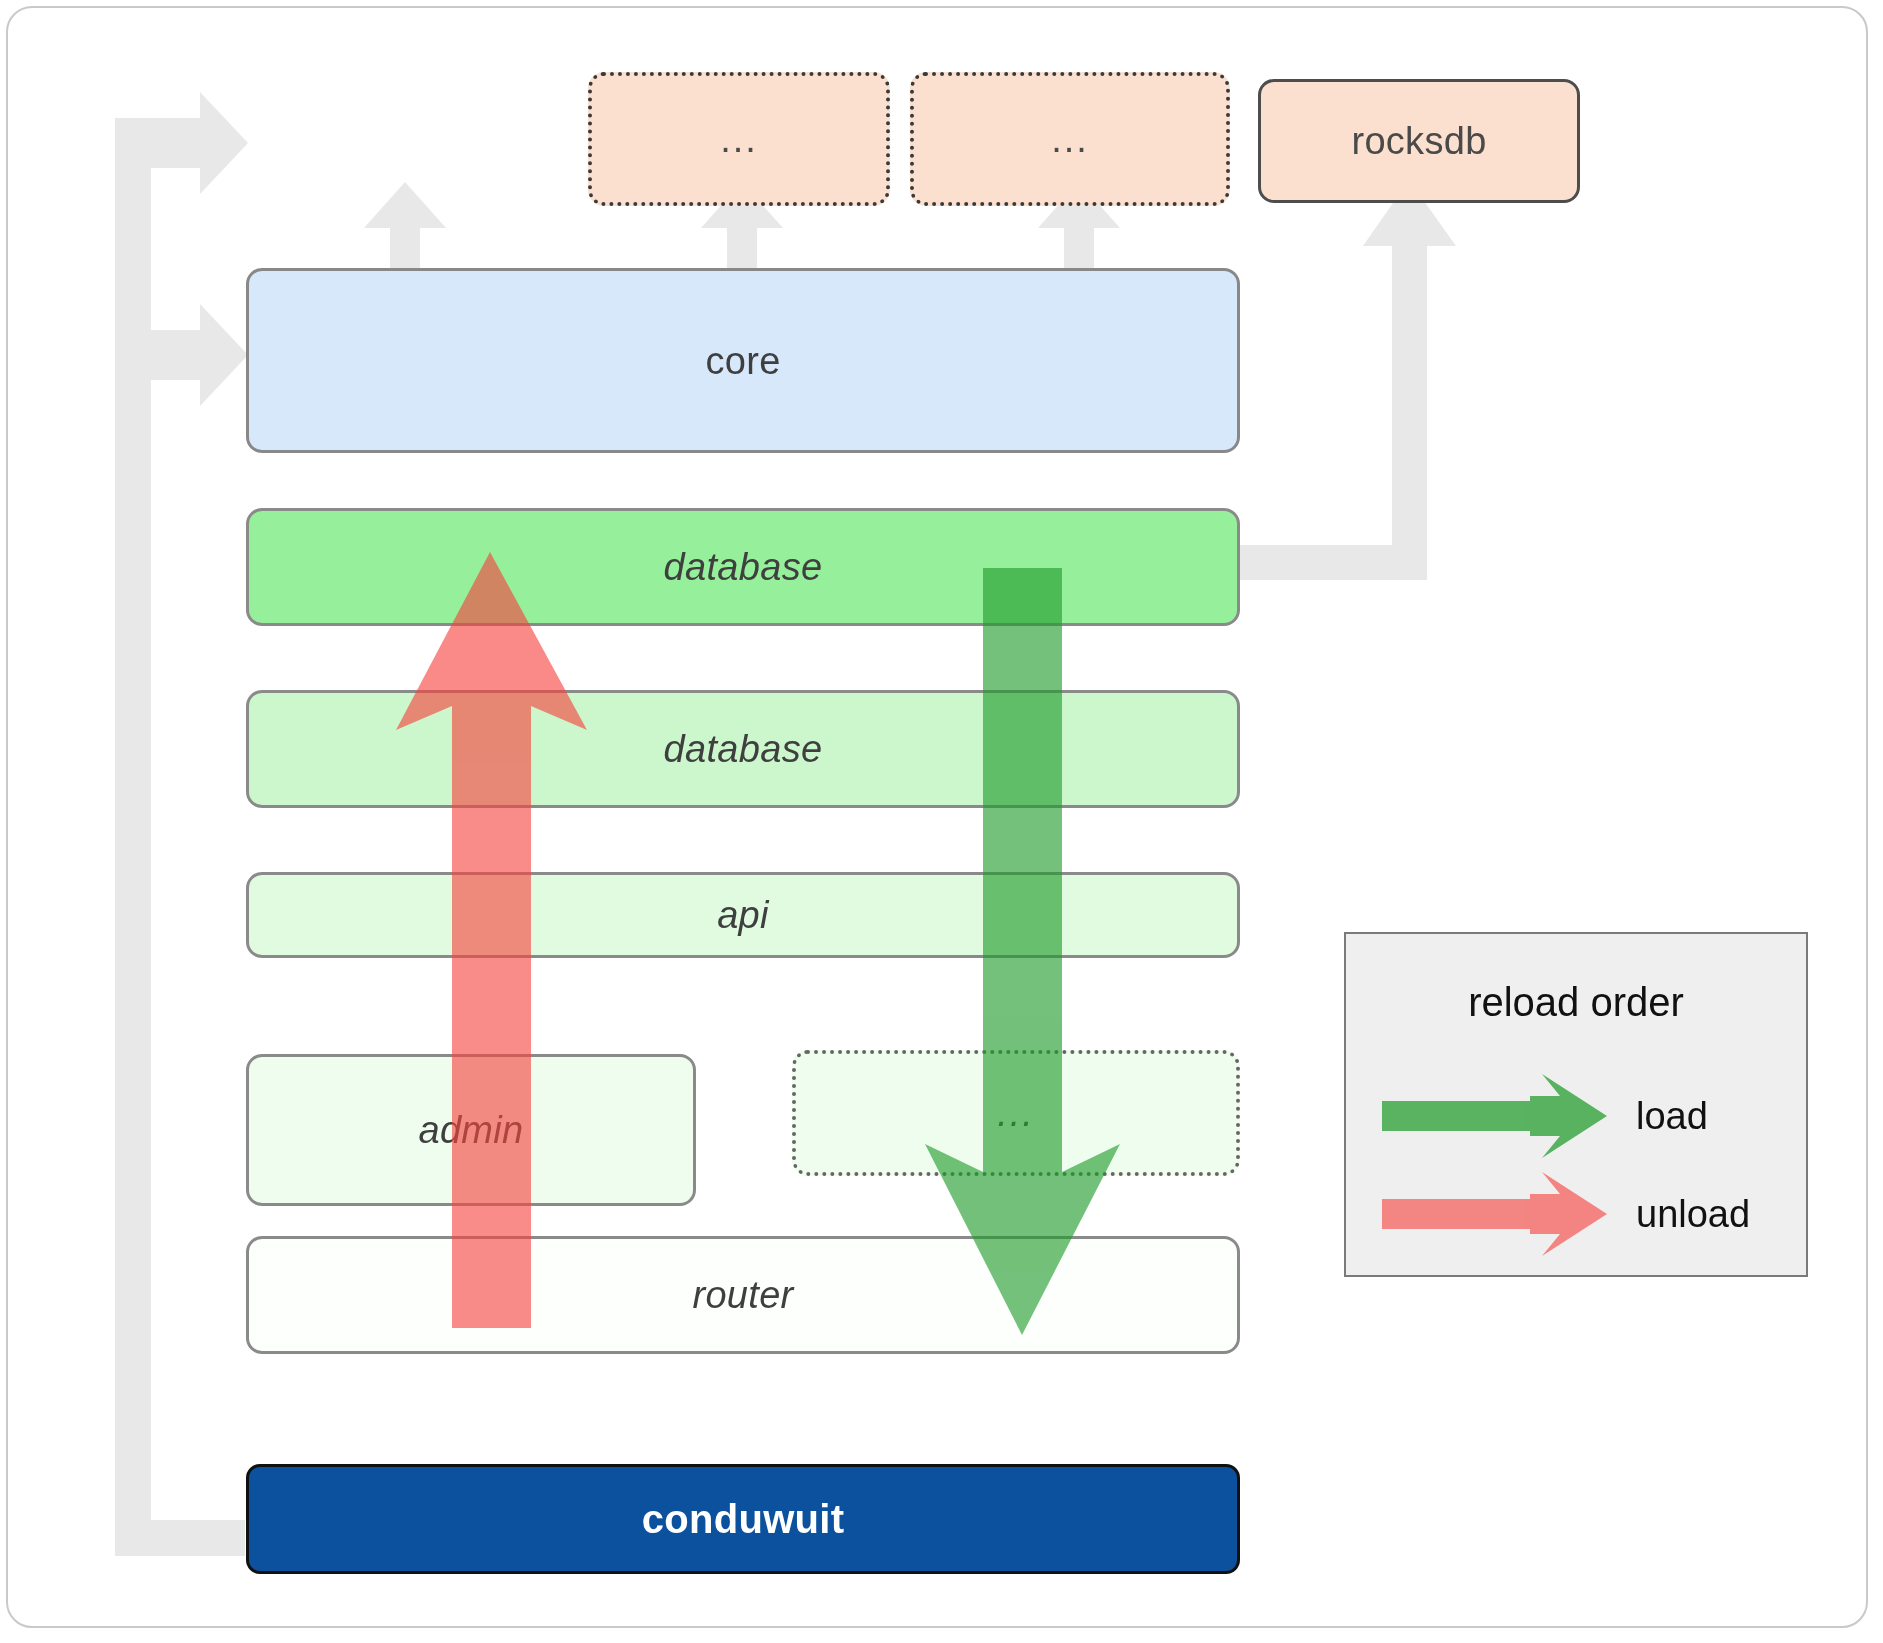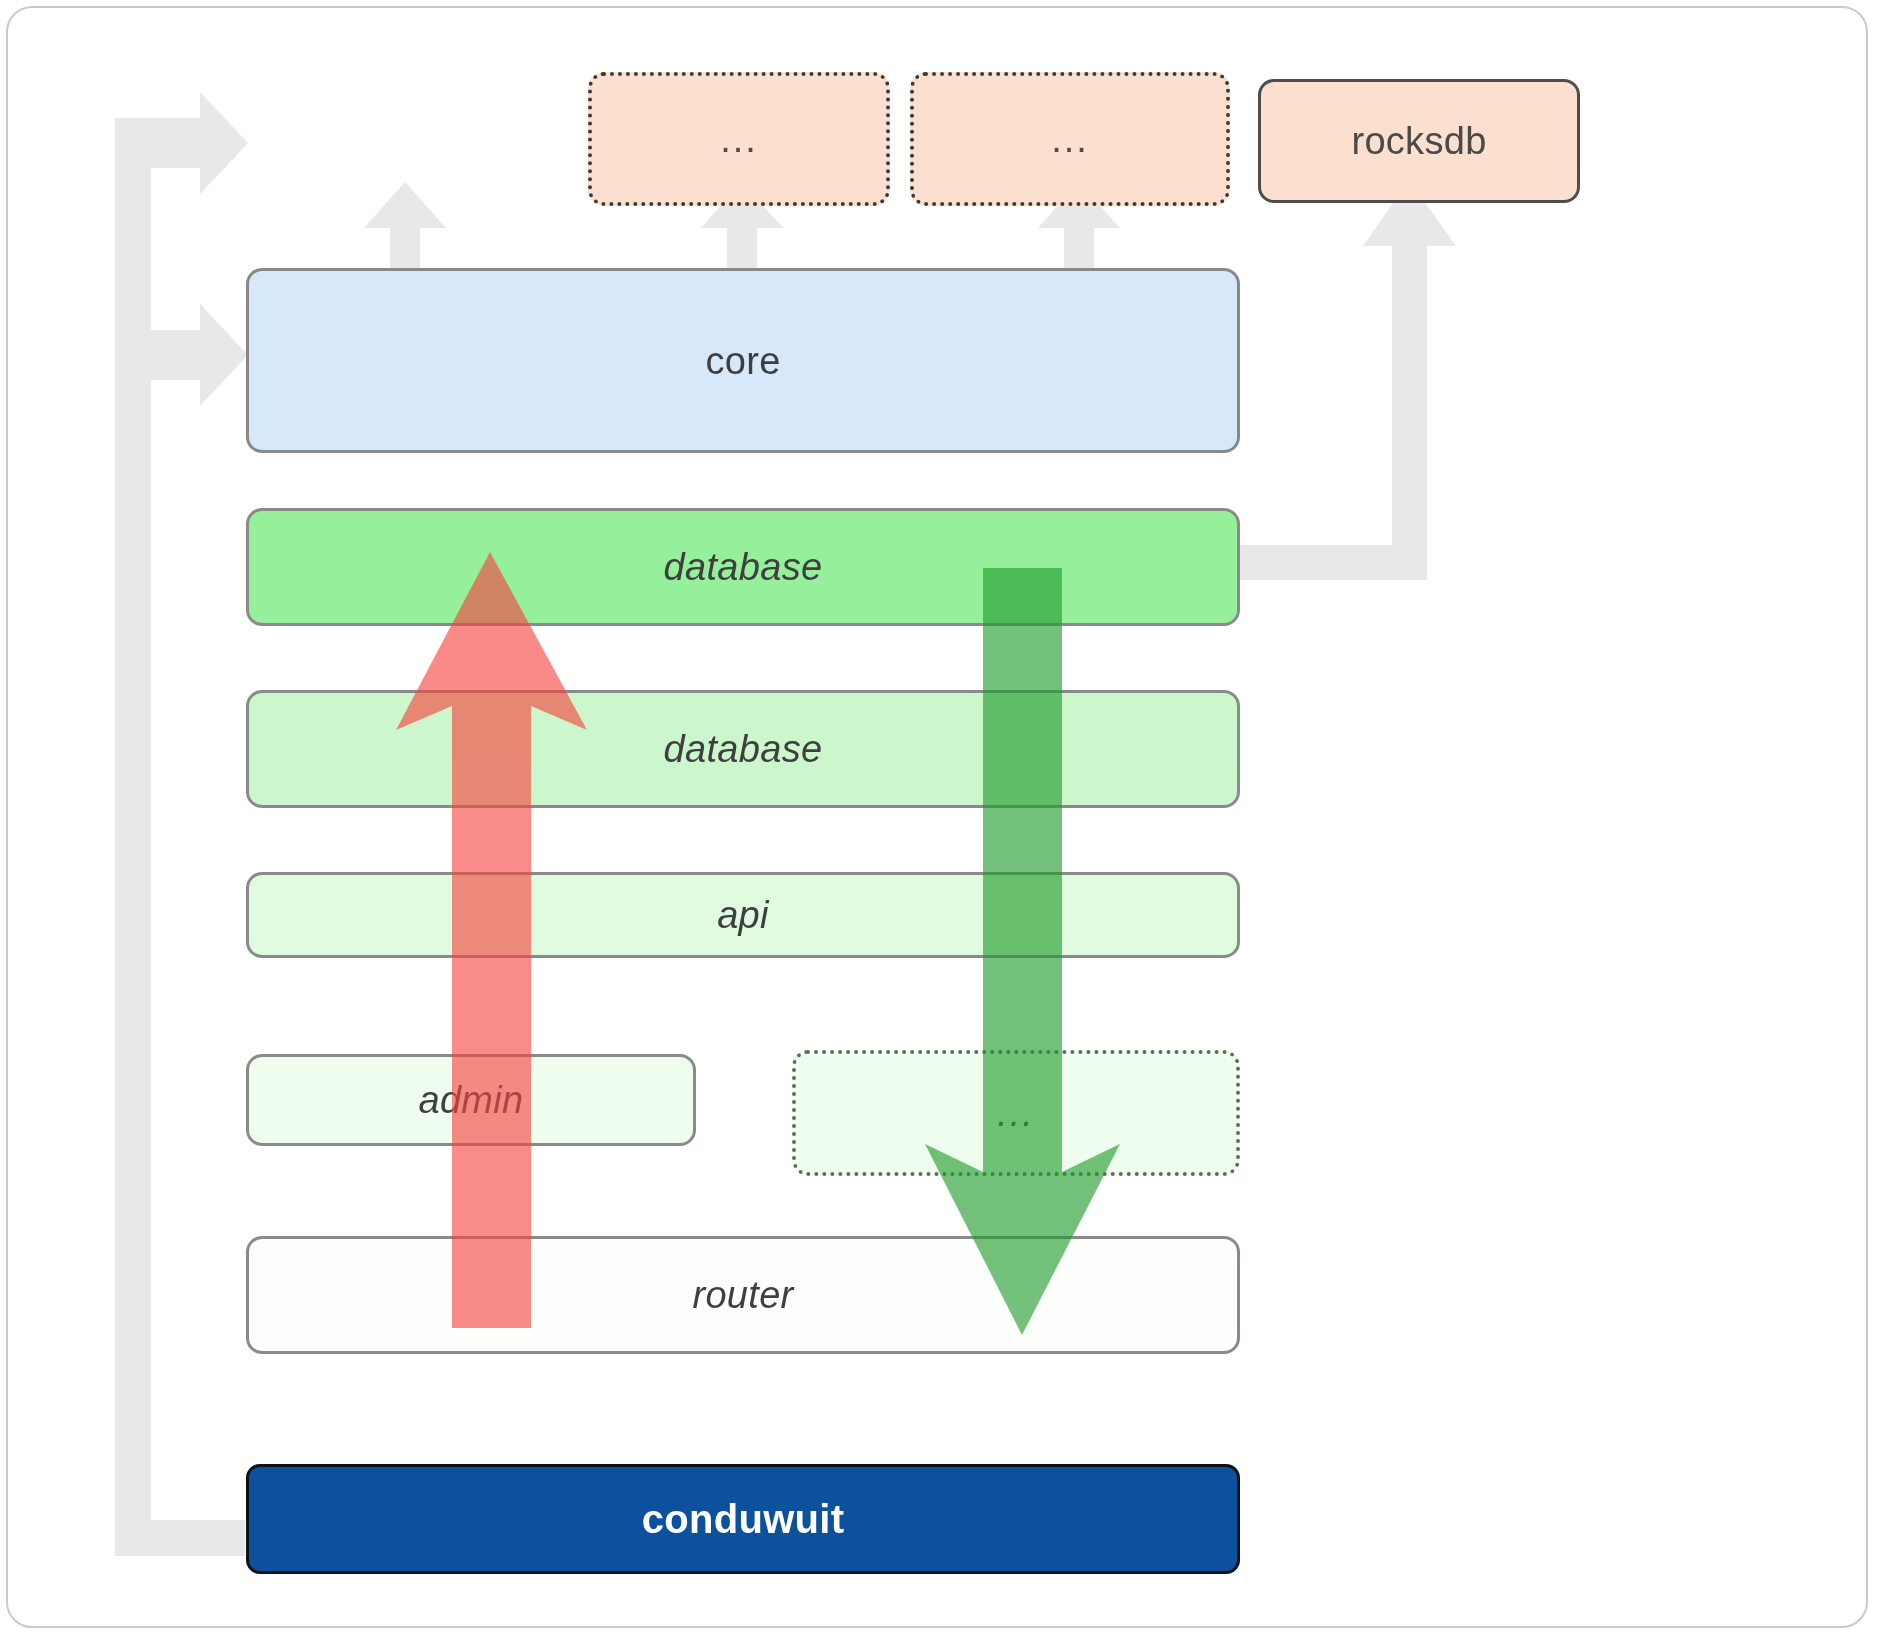--- a/index.html
+++ b/index.html
@@ -177,21 +177,21 @@
   </div>
 
   <div class="node layer" style="left:246px; top:690px; width:994px; height:118px; background:#ccf7cd;">
     <span class="label">database</span>
   </div>
 
   <div class="node layer" style="left:246px; top:872px; width:994px; height:86px; background:#e0fbe0;">
     <span class="label">api</span>
   </div>
 
-  <div class="node layer" style="left:246px; top:1054px; width:450px; height:92px; background:#effdef;">
+  <div class="node layer" style="left:246px; top:1054px; width:450px; height:152px; background:#effdef;">
     <span class="label">admin</span>
   </div>
 
   <div class="node layer dotted" style="left:792px; top:1050px; width:448px; height:126px; background:#effdef;">
     <span class="dots-label">...</span>
   </div>
 
   <div class="node layer" style="left:246px; top:1236px; width:994px; height:118px; background:#fdfffd;">
     <span class="label">router</span>
   </div>
@@ -206,13 +206,36 @@
       <rect x="452" y="650" width="79" height="678" fill="#f6433f"></rect>
       <path d="M490,552 L587,730 L531,706 L531,740 L452,740 L452,706 L396,730 Z" fill="#f6433f"></path>
     </g>
 
     <g opacity="0.62">
       <rect x="983" y="568" width="79" height="680" fill="#1f9b2a"></rect>
       <path d="M1022,1335 L925,1144 L983,1172 L983,1136 L1062,1136 L1062,1172 L1120,1144 Z" fill="#1f9b2a"></path>
     </g>
   </svg>
 
+  <div id="legend" style="left:1344px; top:932px; width:464px; height:345px;">
+    <div id="legend-title">reload order</div>
+
+    <div class="legend-row" style="left:36px; top:140px;">
+      <svg width="230" height="84" viewBox="0 0 230 84">
+        <g opacity="0.72">
+          <rect x="0" y="27" width="160" height="30" fill="#1f9b2a"></rect>
+          <path d="M225,42 L160,84 L178,62 L148,62 L148,22 L178,22 L160,0 Z" fill="#1f9b2a"></path>
+        </g>
+      </svg>
+      <span class="legend-text">load</span>
+    </div>
+
+    <div class="legend-row" style="left:36px; top:238px;">
+      <svg width="230" height="84" viewBox="0 0 230 84">
+        <g opacity="0.62">
+          <rect x="0" y="27" width="160" height="30" fill="#f6433f"></rect>
+          <path d="M225,42 L160,84 L178,62 L148,62 L148,22 L178,22 L160,0 Z" fill="#f6433f"></path>
+        </g>
+      </svg>
+      <span class="legend-text">unload</span>
+    </div>
+  </div>
 </div>
 
 </body></html>

